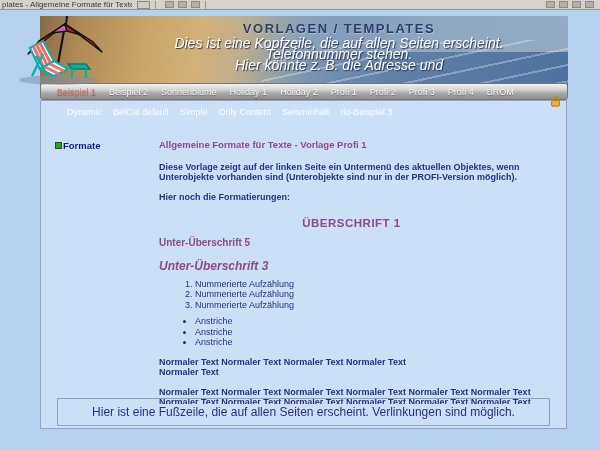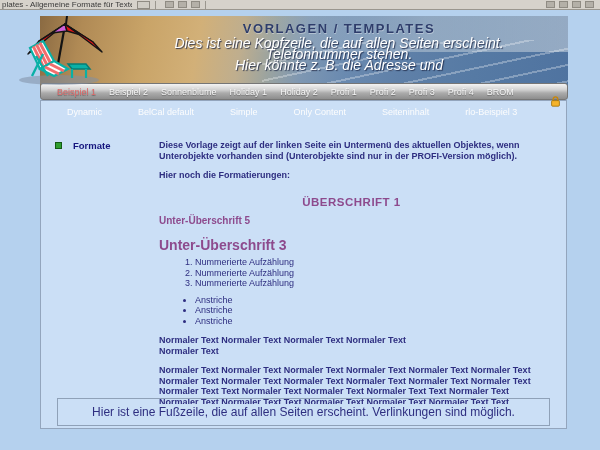--- a/index.html
+++ b/index.html
@@ -36,35 +36,35 @@
     background:linear-gradient(180deg,#f4f4f4 0%,#cfcfcf 40%,#ababab 60%,#8d8d8d 100%);
     border:1px solid #767676;border-radius:3px;display:flex;align-items:center;padding-left:16px;gap:13px;}
   .nav-item{font-size:9px;color:#f6f6f6;text-shadow:0 1px 1px rgba(0,0,0,.35);white-space:nowrap;cursor:pointer;}
   .nav-item.active{color:#e06a6a;}
 
   .padlock{position:absolute;left:550px;top:93px;z-index:5;}
 
   
   .page-box{position:absolute;left:40px;top:100px;width:527px;height:329px;box-sizing:border-box;
     background:#cbdff6;border:1px solid #93a5bd;}
-  .subnav{display:flex;gap:36px;padding:6px 0 0 26px;height:16px;}
+  .subnav{display:flex;gap:11px;padding:6px 0 0 26px;height:16px;}
   .subnav-item{font-size:9px;color:#fdfdfd;white-space:nowrap;cursor:pointer;}
 
   .content-row{position:absolute;top:22px;left:0;right:0;bottom:24px;display:flex;overflow:hidden;}
   .sidebar{width:118px;padding-top:17px;box-sizing:border-box;}
-  .side-item{display:flex;align-items:center;gap:11px;padding-left:14px;cursor:pointer;}
+  .side-item{display:flex;align-items:center;gap:1px;padding-left:14px;cursor:pointer;}
   .side-bullet{width:5px;height:5px;background:#2f9e2f;border:1px solid #145a14;}
   .side-label{font-size:9.5px;font-weight:bold;color:#16167e;}
 
   .main{flex:1;padding:17px 22px 0 0;color:#2e2e80;font-size:9px;line-height:10.5px;}
   .c-heading{font-size:9.5px;font-weight:bold;color:#8d4a8d;margin:0 0 11px;}
   .c-p{margin:0 0 9px;font-weight:bold;}
   .c-h1{text-align:center;font-size:11.5px;font-weight:bold;color:#8d4a8d;margin:16px 0 9px;letter-spacing:.5px;}
   .c-h2{font-size:10px;font-weight:bold;color:#8d4a8d;margin:0 0 5px;}
-  .c-h3{font-size:14px;font-weight:bold;color:#8d4a8d;margin:13px 0 7px;}
+  .c-h3{font-size:12px;font-weight:bold;color:#8d4a8d;margin:13px 0 7px;font-style:italic;}
   ol.c-ol{margin:0 0 6px;padding-left:36px;}
   ul.c-ul{margin:0 0 9px;padding-left:36px;}
   .c-ol li,.c-ul li{line-height:10.5px;}
   .short{white-space:pre-line;margin:0 0 9px;}
   .long{margin:0;}
 
   .footer{position:absolute;left:16px;right:16px;bottom:2px;height:28px;box-sizing:border-box;
     border:1px solid #8fa1b8;display:flex;align-items:center;justify-content:center;
     font-size:12px;color:#2e2e80;text-align:center;}
 </style>
@@ -170,20 +170,21 @@
     <div class="content-row">
 
       <div class="sidebar">
         <div class="side-item">
           <span class="side-bullet"></span>
           <span class="side-label">Formate</span>
         </div>
       </div>
 
       <div class="main">
+        <div class="c-heading">Allgemeine Formate für Texte - Vorlage Profi 1</div>
         <p class="c-p">Diese Vorlage zeigt auf der linken Seite ein Untermenü des aktuellen Objektes, wenn Unterobjekte vorhanden sind (Unterobjekte sind nur in der PROFI-Version möglich).</p>
         <p class="c-p">Hier noch die Formatierungen:</p>
         <div class="c-h1">ÜBERSCHRIFT 1</div>
         <div class="c-h2">Unter-Überschrift 5</div>
         <div class="c-h3">Unter-Überschrift 3</div>
         <ol class="c-ol">
           <li>Nummerierte Aufzählung</li>
           <li>Nummerierte Aufzählung</li>
           <li>Nummerierte Aufzählung</li>
         </ol>

